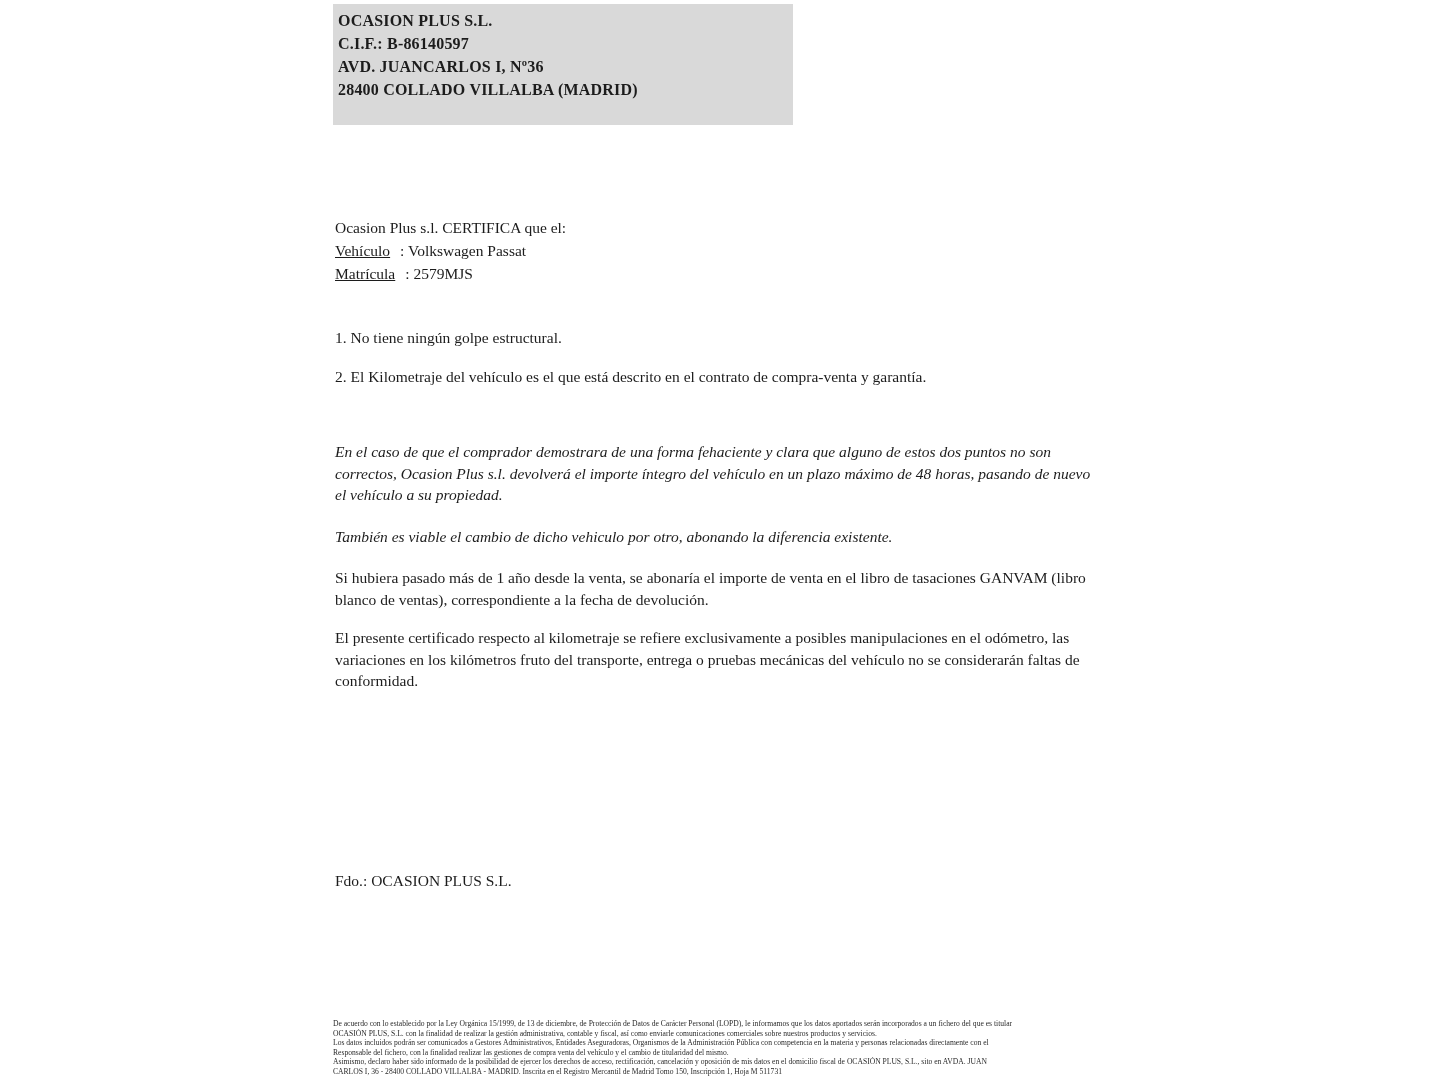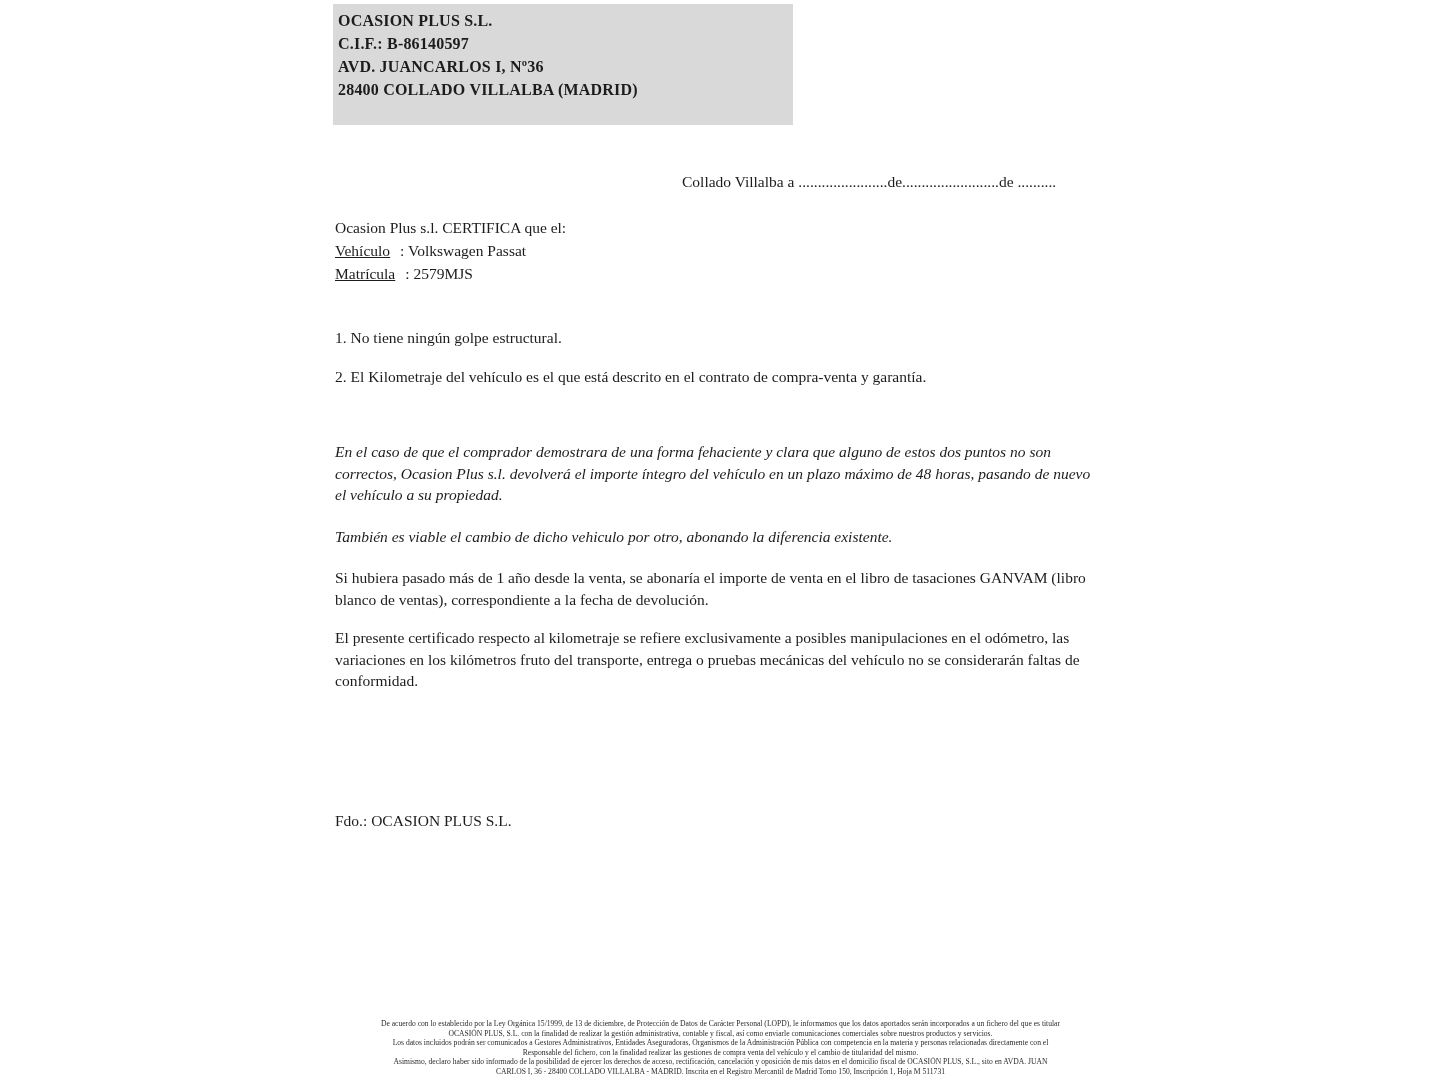--- a/index.html
+++ b/index.html
@@ -55,48 +55,47 @@
     position: absolute;
     left: 335px; top: 441px;
     width: 768px;
     font-size: 15.5px;
   }
   .body-block p { line-height: 21.5px; margin-bottom: 17px; }
   .body-block p.gap-lg { margin-bottom: 20px; font-style: italic; }
 
   .signature {
     position: absolute;
-    left: 335px; top: 812px;
+    left: 335px; top: 872px;
     font-size: 15.5px;
     white-space: nowrap;
   }
 
   .legal-footer {
     position: absolute;
     left: 333px; top: 1019px;
     width: 775px;
     font-size: 7.6px;
     line-height: 9.6px;
     color: #2a2a2a;
   }
-  .legal-footer div { white-space: nowrap; overflow: hidden; text-align: center; }
+  .legal-footer div { white-space: nowrap; overflow: hidden; }
 </style>
 </head>
 <body>
 
 <div class="page">
 
   <div class="letterhead">
     <div>OCASION PLUS S.L.</div>
     <div>C.I.F.: B-86140597</div>
     <div>AVD. JUANCARLOS I, Nº36</div>
     <div>28400 COLLADO VILLALBA (MADRID)</div>
   </div>
 
-  <div class="date-line">Collado Villalba a .......................de.........................de ..........</div>
 
   <div class="certify-block">
     <div class="certify-row">Ocasion Plus s.l. CERTIFICA que el:</div>
     <div class="certify-row">
       <span class="u-label">Vehículo</span><span class="label-gap"></span><span>: Volkswagen Passat</span>
     </div>
     <div class="certify-row">
       <span class="u-label">Matrícula</span><span class="label-gap"></span><span>: 2579MJS</span>
     </div>
   </div>

